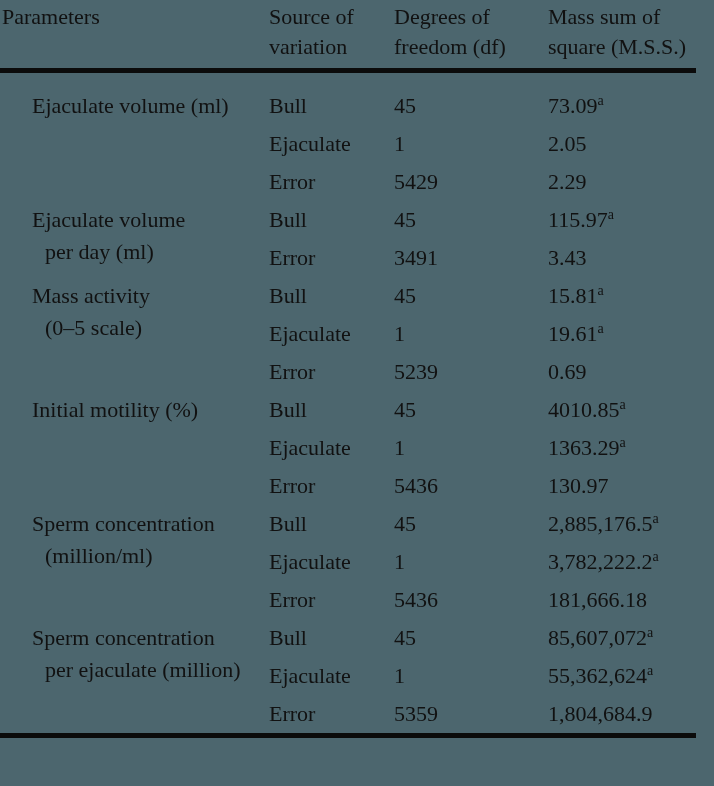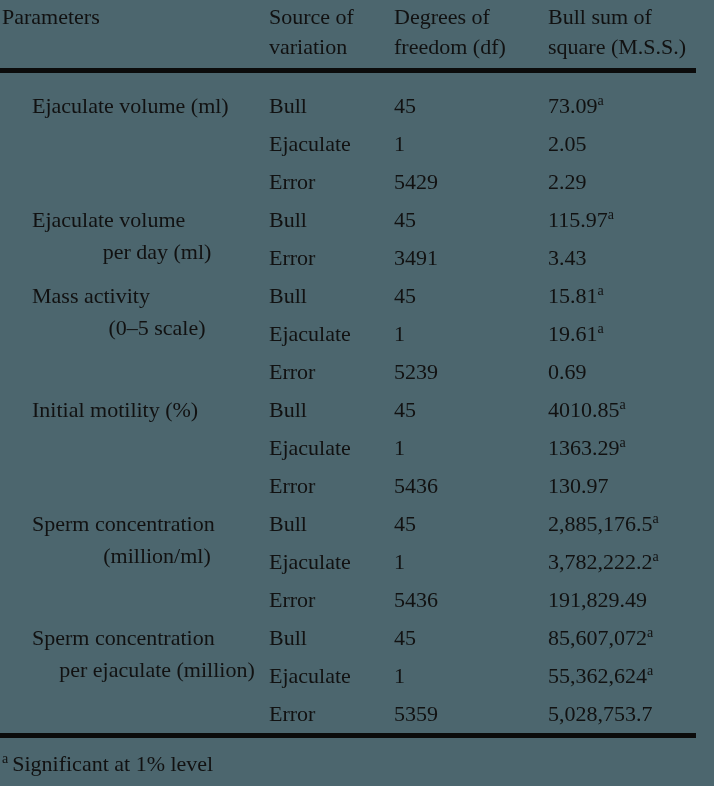--- a/index.html
+++ b/index.html
@@ -51,21 +51,21 @@
   tbody td.param {
     vertical-align: top;
     line-height: 32px;
     padding-top: 3px;
     padding-left: 32px;
   }
   tr.first td { padding-top: 14px; }
   tr.first td.param { padding-top: 17px; }
 
   .pline { display: block; }
-  .pline.indent { padding-left: 13px; text-align: center; }
+  .pline.indent { padding-left: 13px; }
 
   sup.sig {
     font-size: 14px;
     line-height: 0;
     vertical-align: super;
   }
 
   .footnote {
     margin-top: 13px;
     padding-left: 2px;
@@ -92,21 +92,21 @@
         </td>
         <td>
           <span class="hline">Source of</span>
           <span class="hline">variation</span>
         </td>
         <td>
           <span class="hline">Degrees of</span>
           <span class="hline"><span>freedom (</span><span class="it">df</span><span>)</span></span>
         </td>
         <td>
-          <span class="hline">Bull sum of</span>
+          <span class="hline">Mass sum of</span>
           <span class="hline">square (M.S.S.)</span>
         </td>
       </tr>
     </thead>
     <tbody>
 
       <tr class="first">
         <td class="param" rowspan="3">
           <span class="pline">Ejaculate volume (ml)</span>
           <span class="pline indent"></span>
@@ -191,43 +191,40 @@
         <td><span>2,885,176.5</span><sup class="sig">a</sup></td>
       </tr>
       <tr>
         <td>Ejaculate</td>
         <td>1</td>
         <td><span>3,782,222.2</span><sup class="sig">a</sup></td>
       </tr>
       <tr>
         <td>Error</td>
         <td>5436</td>
-        <td><span>191,829.49</span><sup class="sig"></sup></td>
+        <td><span>181,666.18</span><sup class="sig"></sup></td>
       </tr>
 
       <tr>
         <td class="param" rowspan="3">
           <span class="pline">Sperm concentration</span>
           <span class="pline indent">per ejaculate (million)</span>
         </td>
         <td>Bull</td>
         <td>45</td>
         <td><span>85,607,072</span><sup class="sig">a</sup></td>
       </tr>
       <tr>
         <td>Ejaculate</td>
         <td>1</td>
         <td><span>55,362,624</span><sup class="sig">a</sup></td>
       </tr>
       <tr>
         <td>Error</td>
         <td>5359</td>
-        <td><span>5,028,753.7</span><sup class="sig"></sup></td>
+        <td><span>1,804,684.9</span><sup class="sig"></sup></td>
       </tr>
 
     </tbody>
   </table>
 
-  <div class="footnote">
-    <sup class="sig">a</sup><span>Significant at 1% level</span>
-  </div>
 
 </div>
 
 </body></html>

